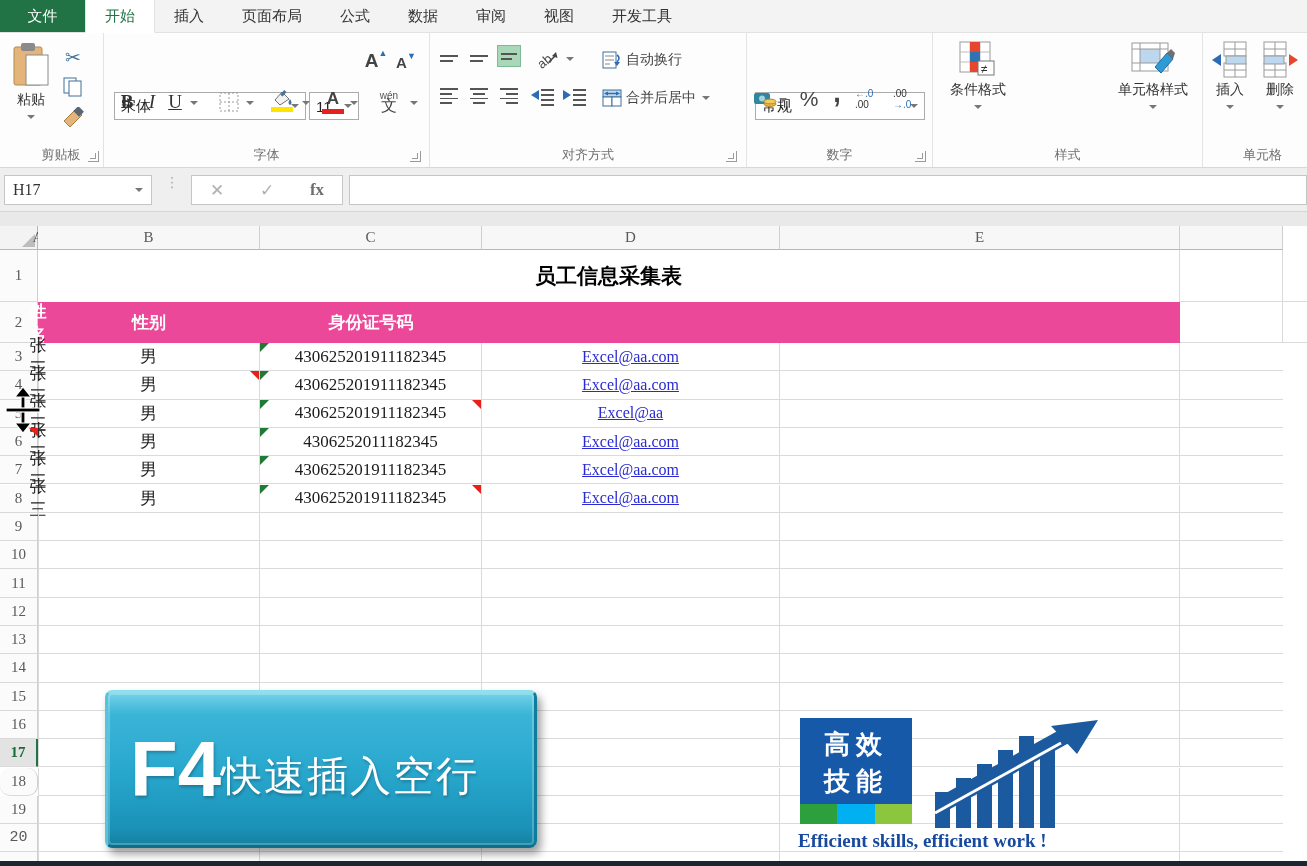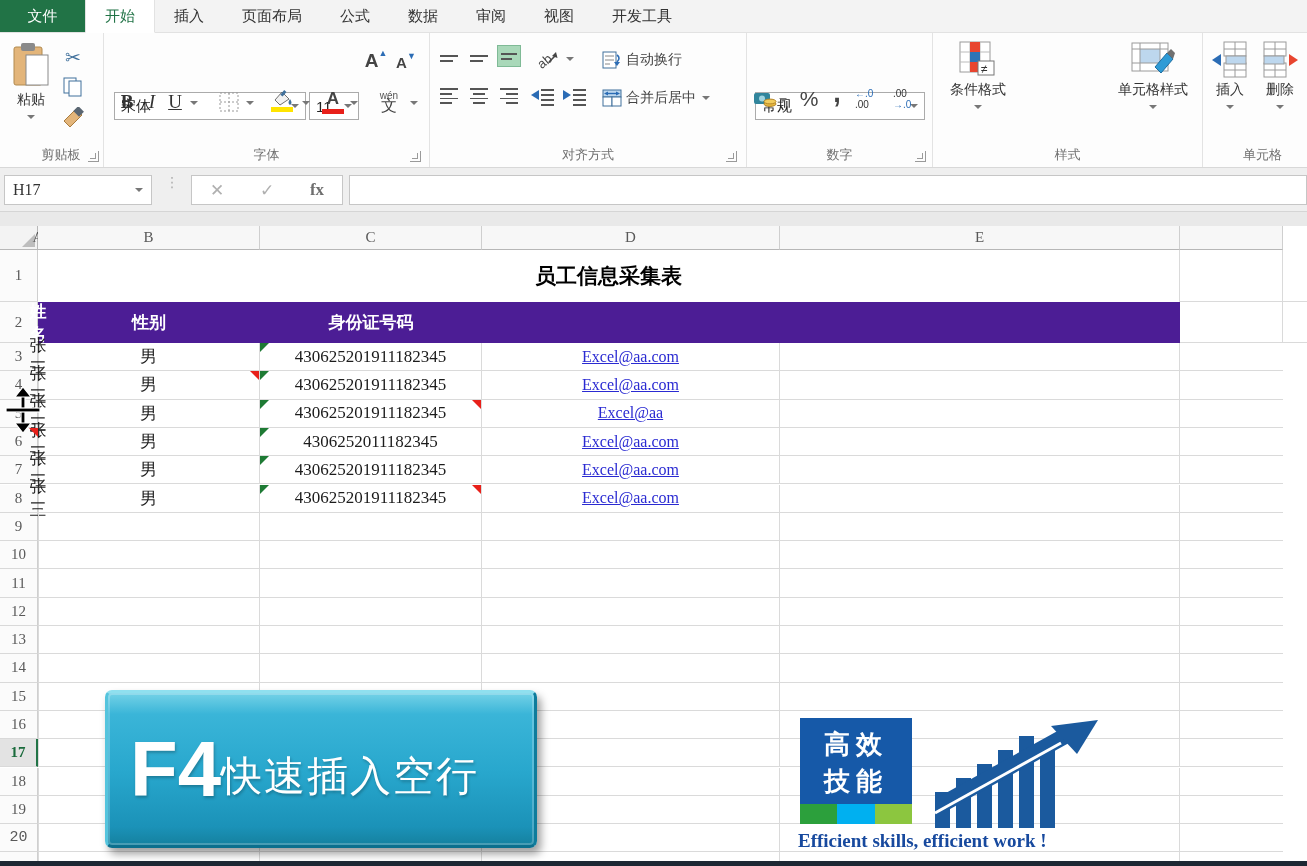--- a/index.html
+++ b/index.html
@@ -383,28 +383,28 @@
       <div class="rowhdr" style="top: 258.5px; height: 28.3px;">8</div>
       <div class="rowhdr" style="top: 286.8px; height: 28.3px;">9</div>
       <div class="rowhdr" style="top: 315.1px; height: 28.3px;">10</div>
       <div class="rowhdr" style="top: 343.4px; height: 28.3px;">11</div>
       <div class="rowhdr" style="top: 371.7px; height: 28.3px;">12</div>
       <div class="rowhdr" style="top: 400px; height: 28.3px;">13</div>
       <div class="rowhdr" style="top: 428.3px; height: 28.3px;">14</div>
       <div class="rowhdr" style="top: 456.6px; height: 28.3px;">15</div>
       <div class="rowhdr" style="top: 484.9px; height: 28.3px;">16</div>
       <div class="rowhdr active" style="top: 513.2px; height: 28.3px;">17</div>
-      <div class="rowhdr" style="top: 541.5px; height: 28.3px;">18</div>
+      <div class="rowhdr" style="top: 541.5px; height: 28.3px; border-radius: 10px;">18</div>
       <div class="rowhdr" style="top: 569.8px; height: 28.3px;">19</div>
       <div class="rowhdr" style="top: 598.1px; height: 28.3px; font-family: Liberation Mono, monospace;">20</div>
       <div class="rowhdr" style="top: 626.4px; height: 28.3px;">21</div>
       <div class="cell mergedtitle" style="left: 38px; top: 24px; width: 1142px; height: 52px; border-bottom: none;">员工信息采集表</div>
       <div class="cell" style="left: 1180px; top: 24px; width: 103px; height: 52px;"></div>
       <div class="cell" style="left: 1283px; top: 24px; width: 24px; height: 52px; border-right: none;"></div>
-      <div class="hdrband" style="left: 38px; top: 76px; width: 1142px; height: 41px; background: #4c1d95;">
+      <div class="hdrband" style="left: 38px; top: 76px; width: 1142px; height: 41px; background: #ec4899;">
         <div class="hdrcell" style="width: 0px;">姓名</div>
         <div class="hdrcell" style="width: 222px;">性别</div>
         <div class="hdrcell" style="width: 222px;">身份证号码</div>
       </div>
       <div class="cell" style="left: 1180px; top: 76px; width: 103px; height: 41px;"></div>
       <div class="cell" style="left: 1283px; top: 76px; width: 24px; height: 41px; border-right: none;"></div>
       <div class="cell" style="left: 38px; top: 117px; width: 0px; height: 28.3px;">
         <span>张三</span>
       </div>
       <div class="cell" style="left: 38px; top: 117px; width: 222px; height: 28.3px;">

